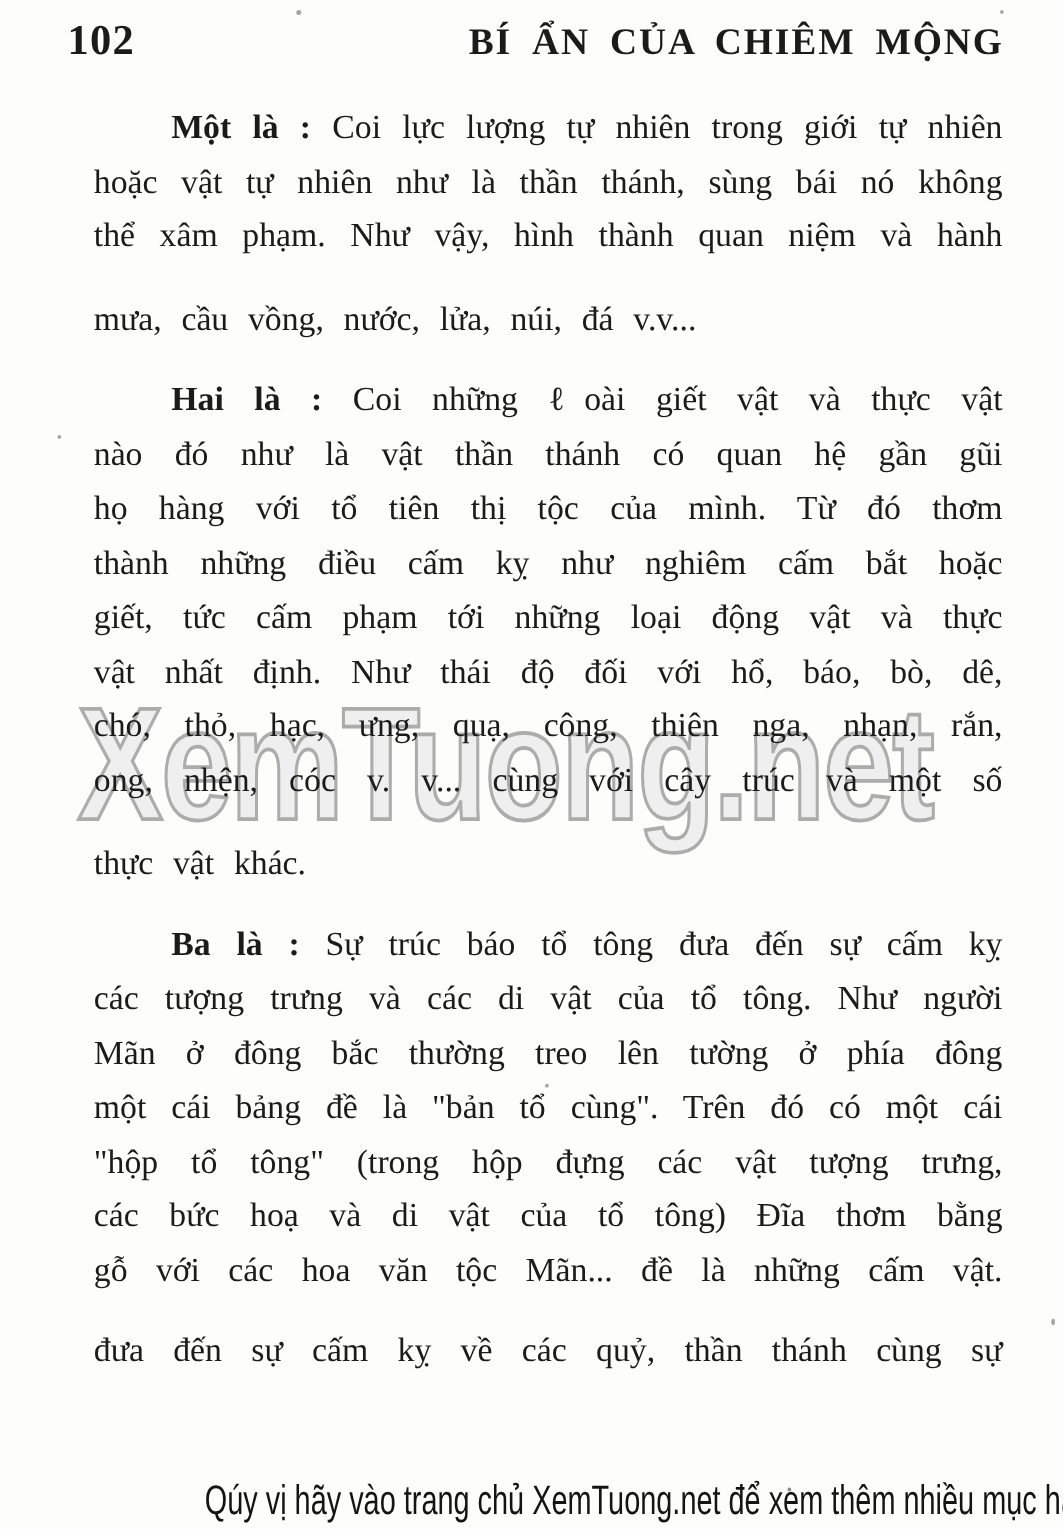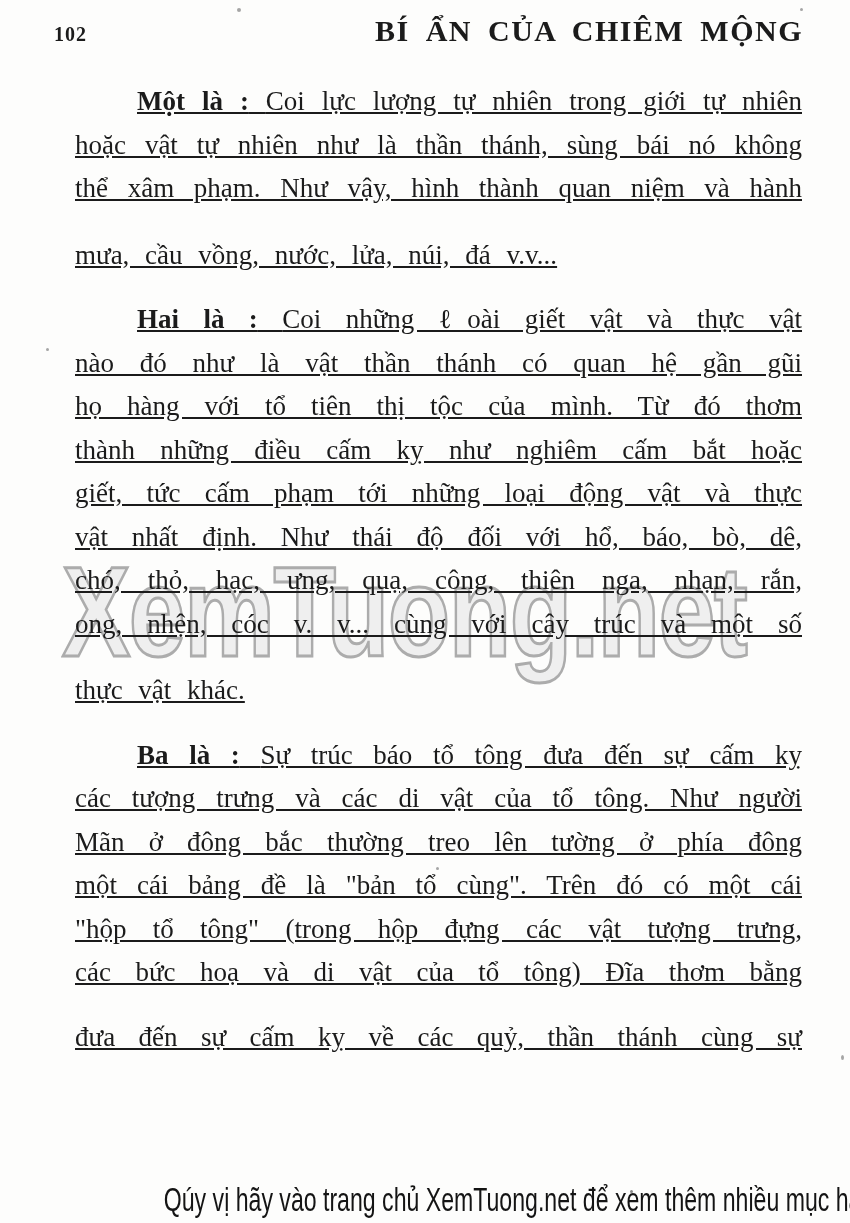--- a/index.html
+++ b/index.html
@@ -12,33 +12,32 @@
     overflow: hidden;
   }
   .page { position: absolute; inset: 0; }
 
   
   .header {
     position: absolute; top: 14px; left: 54px; right: 47px;
     display: flex; justify-content: space-between; align-items: baseline;
   }
   .page-number {
-    font-size: 20px; font-weight: 600; letter-spacing: 1px;
+    font-size: 34px; font-weight: 600; letter-spacing: 1px;
   }
   .page-title {
     font-size: 30px; font-weight: 700;
     letter-spacing: 1.5px; word-spacing: 7px;
     white-space: nowrap;
   }
 
   
   .body-text {
     position: absolute; top: 80px; left: 75px; width: 727px;
     z-index: 2;
-    text-decoration: underline;
   }
   .para { margin: 0 0 21px 0; }
   .line {
     font-size: 27px; line-height: 43.5px;
     text-align: justify;
     word-spacing: 2px;
   }
   .jl { text-align-last: justify; }
   .last-loose { text-align: left; text-align-last: left; word-spacing: 9px; margin-top: 23px; }
   .first { text-indent: 62px; }
@@ -119,20 +118,21 @@
       <div class="line last-loose">thực vật khác.</div>
     </div>
 
     <div class="para">
       <div class="line first jl"><span class="lead">Ba là :</span> <span>Sự trúc báo tổ tông đưa đến sự cấm kỵ</span></div>
       <div class="line jl">các tượng trưng và các di vật của tổ tông. Như người</div>
       <div class="line jl">Mãn ở đông bắc thường treo lên tường ở phía đông</div>
       <div class="line jl">một cái bảng đề là "bản tổ cùng". Trên đó có một cái</div>
       <div class="line jl">"hộp tổ tông" (trong hộp đựng các vật tượng trưng,</div>
       <div class="line jl">các bức hoạ và di vật của tổ tông) Đĩa thơm bằng</div>
+      <div class="line jl">gỗ với các hoa văn tộc Mãn... đề là những cấm vật.</div>
     </div>
 
     <div class="para">
       <div class="line jl">đưa đến sự cấm kỵ về các quỷ, thần thánh cùng sự</div>
     </div>
 
   </div>
 
   <div class="footer">
     <span class="footer-inner">Qúy vị hãy vào trang chủ XemTuong.net để xem thêm nhiều mục hay khác</span>

